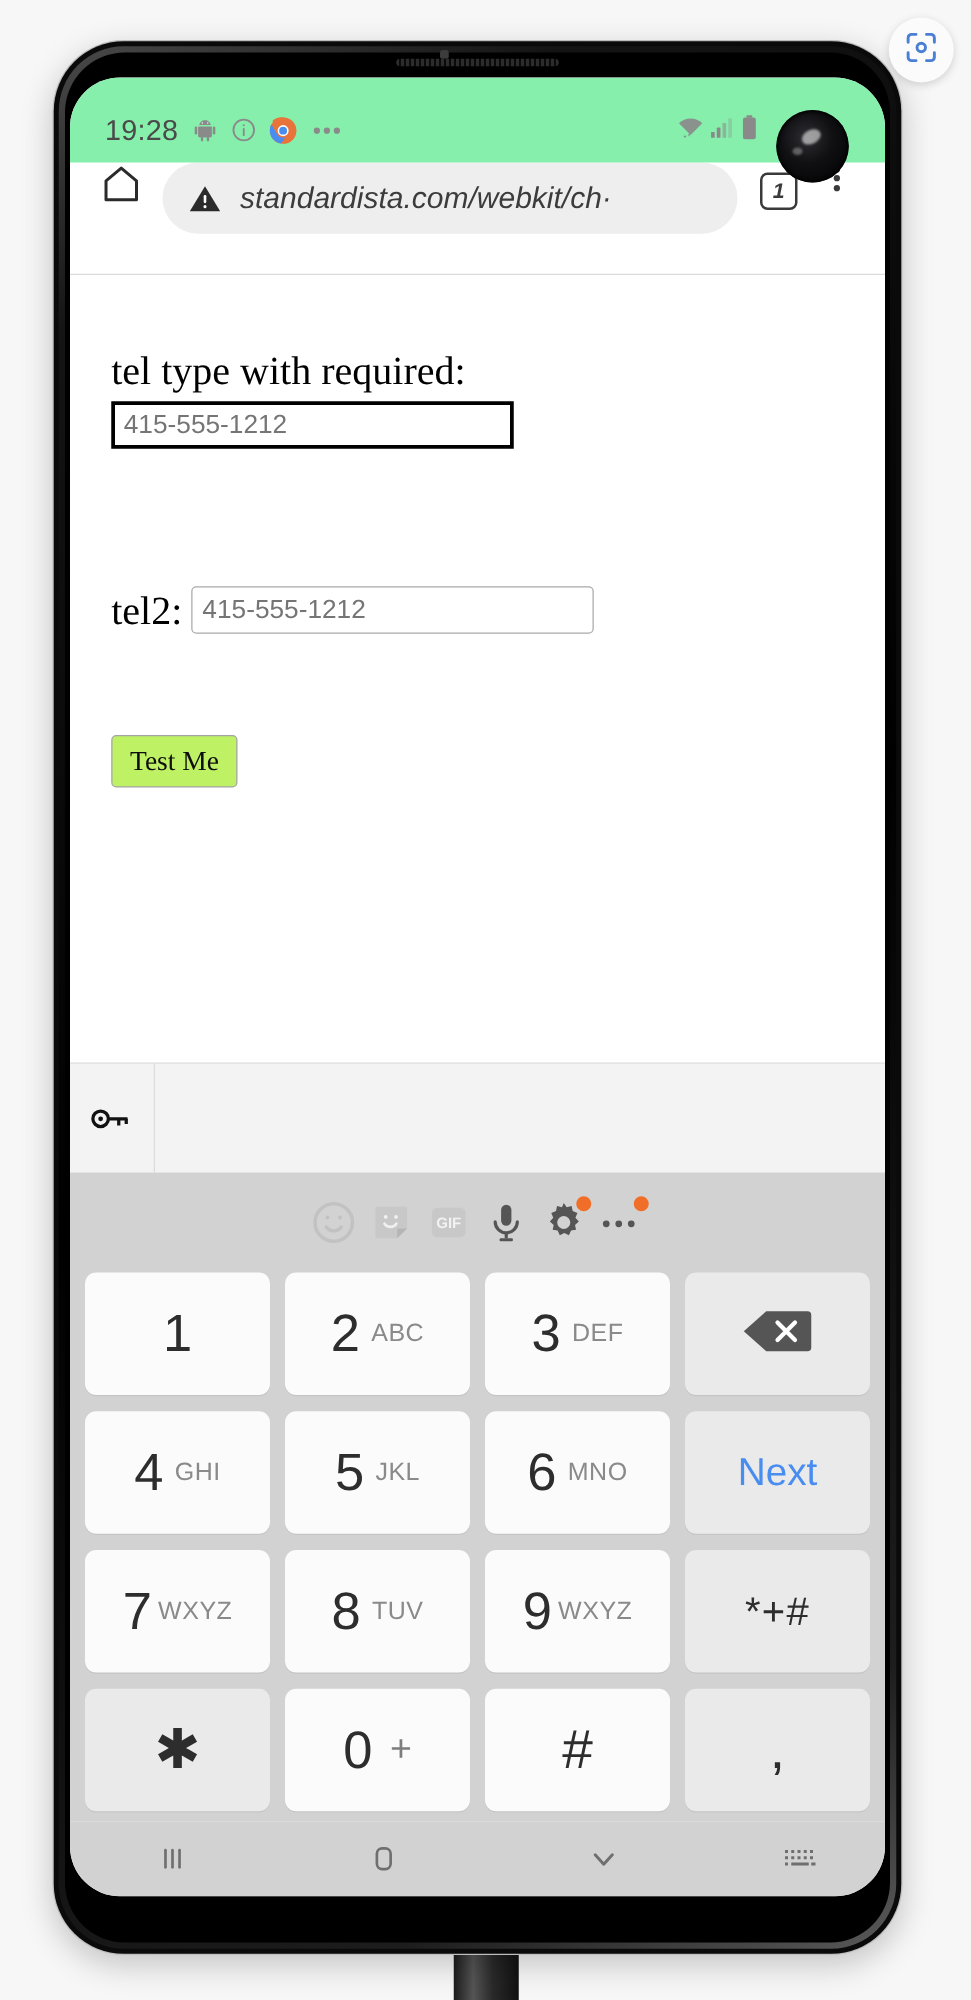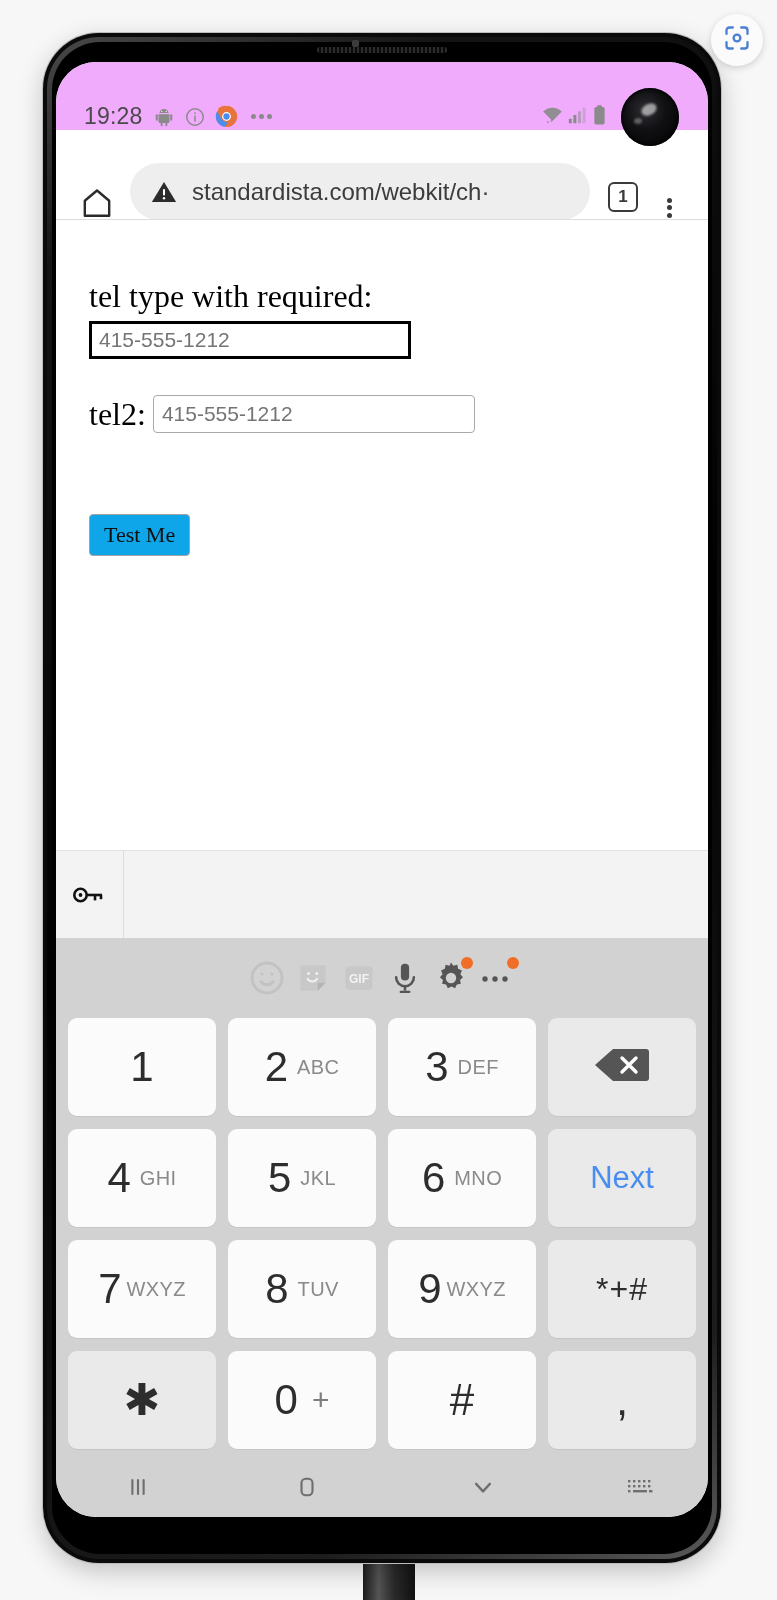--- a/index.html
+++ b/index.html
@@ -145,46 +145,47 @@
     z-index: 60;
   }
 
   
   #status-bar {
     position: absolute;
     left: 0; top: 0;
     width: 100%;
     height: 68px;
     display: flex;
-    align-items: flex-end;
+    align-items: center;
     padding: 16px 22px 0 28px;
-    background: #f0abfc;
+    background: #86efac;
     z-index: 10;
   }
   #status-time {
     font-size: 23px;
     color: #4a4a4a;
     letter-spacing: 0.2px;
     margin-right: 10px;
   }
   .status-icon { display: flex; align-items: center; margin-right: 9px; }
   #status-left { display: flex; align-items: center; }
   #status-right { margin-left: auto; display: flex; align-items: center; gap: 2px; padding-right: 78px; }
 
   
   #browser-bar {
     position: absolute;
     left: 0; top: 68px;
     width: 100%;
     height: 90px;
     background: #fff;
     display: flex;
-    align-items: flex-end;
+    align-items: flex-start;
     padding: 0 16px;
     z-index: 9;
+    font-style: italic;
   }
   #home-button { width: 50px; display: flex; justify-content: center; align-items: center; }
   #omnibox {
     flex: 1;
     height: 57px;
     margin: 0 6px 0 8px;
     background: #eeeeee;
     border-radius: 29px;
     display: flex;
     align-items: center;
@@ -244,21 +245,21 @@
     border: 3px solid #000;
     background: #fff;
     font-size: 21px;
     font-family: "Liberation Sans", sans-serif;
     color: #888;
     padding: 0 7px;
     border-radius: 0;
     outline: none;
   }
   #tel2-row {
-    margin-top: 36px;
+    margin-top: 110px;
     display: flex;
     align-items: flex-end;
   }
   #tel2-input {
     width: 322px;
     height: 38px;
     margin-left: 7px;
     border: 1px solid #a9a9a9;
     border-radius: 4px;
     background: #fff;
@@ -267,21 +268,21 @@
     color: #8e8e8e;
     padding: 0 8px;
     outline: none;
   }
   #test-me-button {
     margin-top: 81px;
     padding: 7px 14px;
     font-size: 22px;
     font-family: "Liberation Serif", serif;
     color: #0e0e0e;
-    background: #0ea5e9;
+    background: #bef264;
     border: 1px solid #a3a3a3;
     border-radius: 4px;
   }
 
   
   #autofill-bar {
     position: absolute;
     left: 0; top: 788px;
     width: 100%;
     height: 88px;

